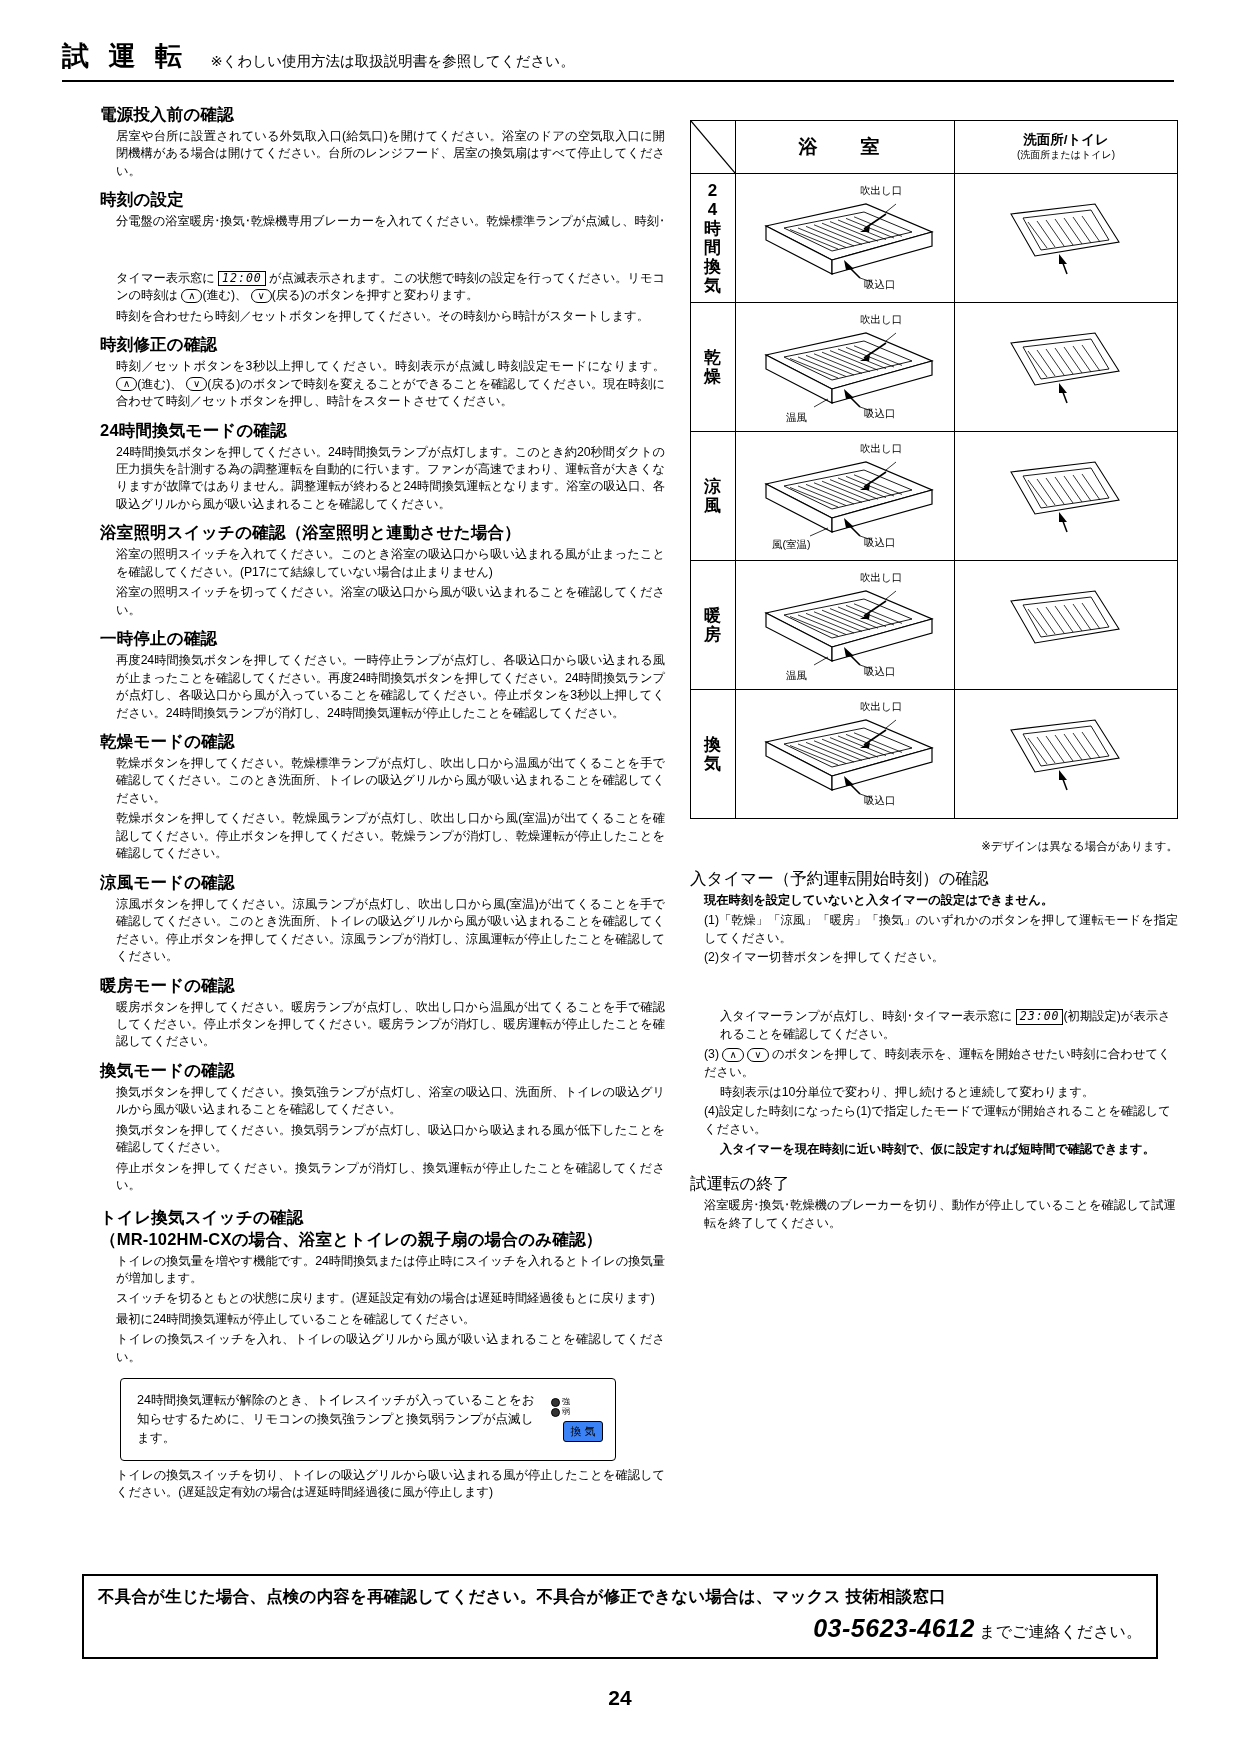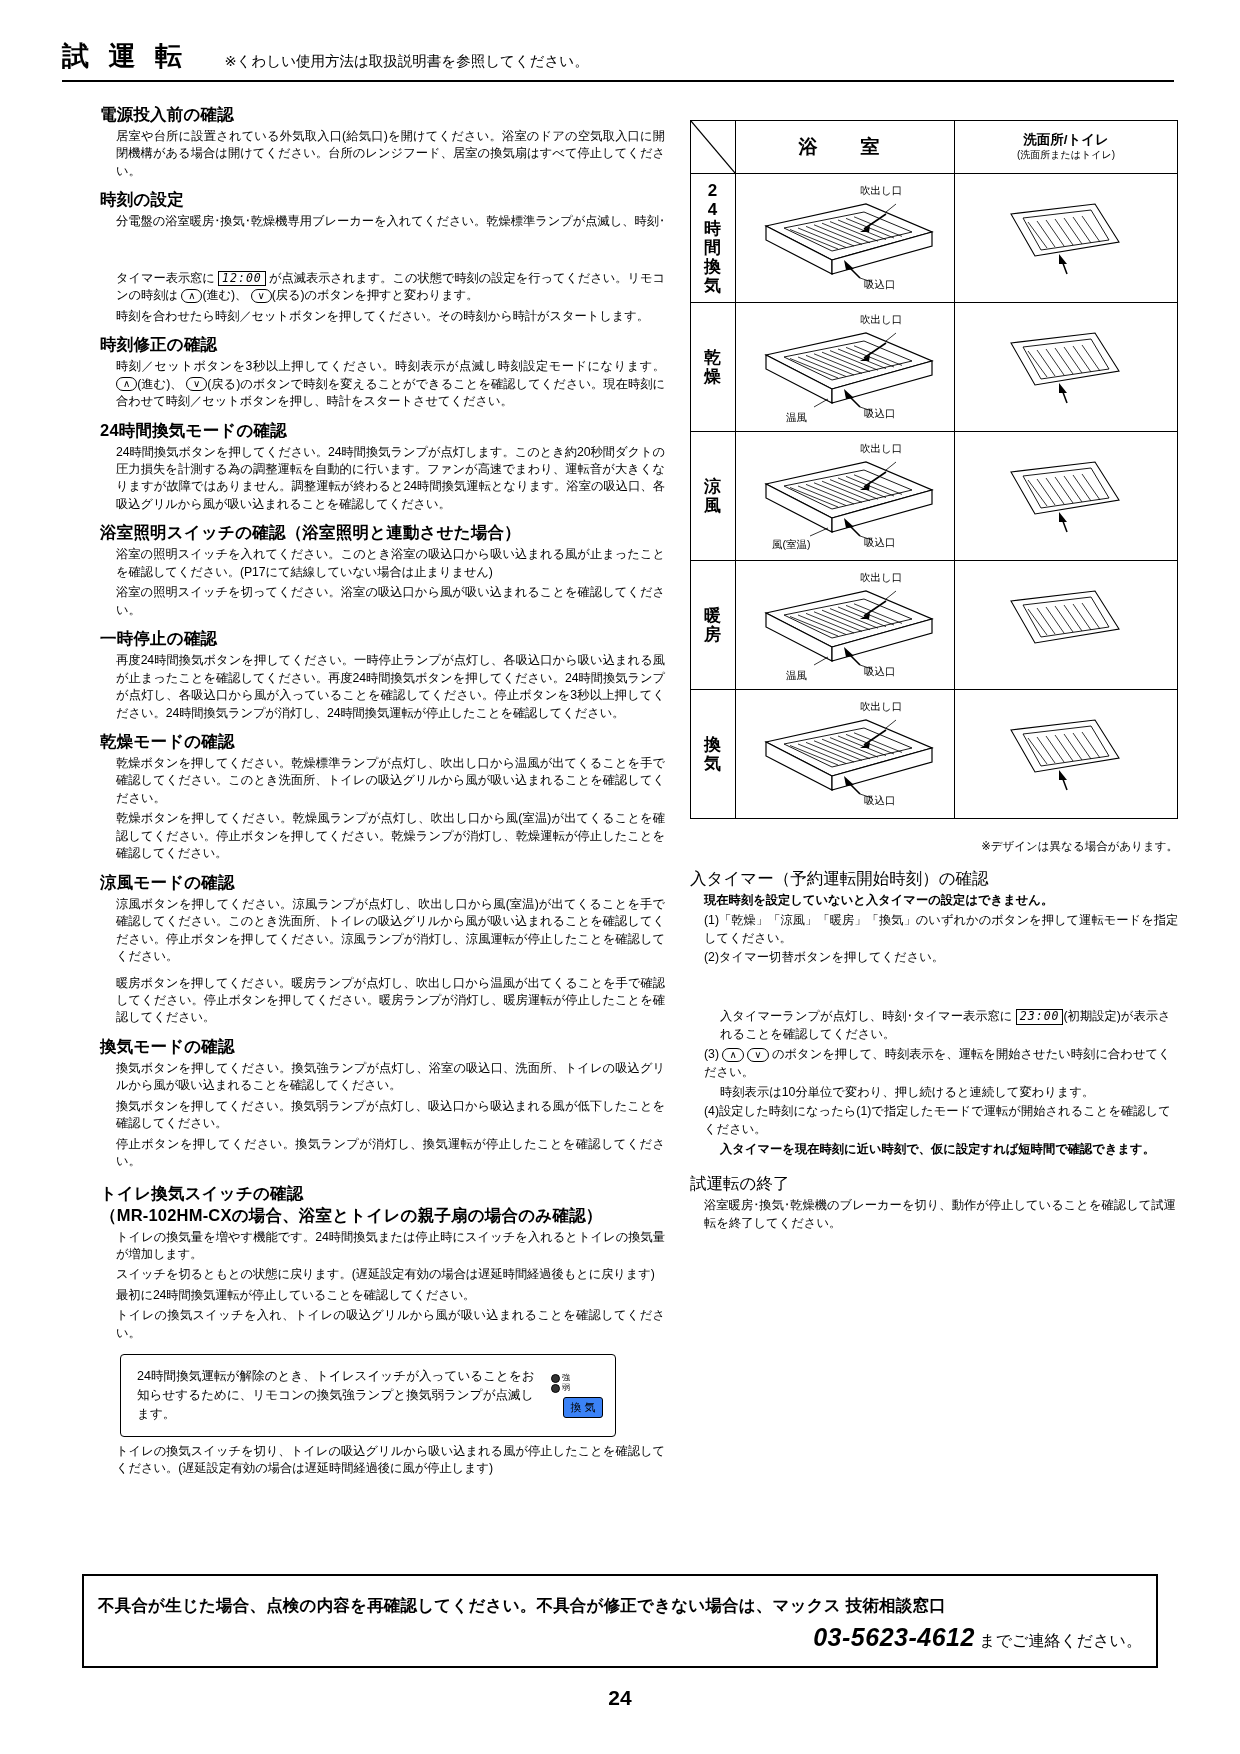--- a/index.html
+++ b/index.html
@@ -15,21 +15,21 @@
 
   
   .header{
     position:absolute;left:62px;top:38px;width:1112px;
     border-bottom:2.5px solid #000;padding-bottom:6px;
   }
   .header-title{
     font-size:27px;font-weight:bold;letter-spacing:6px;display:inline-block;vertical-align:bottom;
   }
   .header-note{
-    font-size:14.5px;display:inline-block;vertical-align:bottom;margin-left:32px;padding-bottom:3px;
+    font-size:14.5px;display:inline-block;vertical-align:bottom;margin-left:18px;padding-bottom:3px;
   }
 
   
   .left-col{
     position:absolute;left:100px;top:104px;width:565px;
   }
   .sec{margin-bottom:9px;}
   .sec h3{
     font-size:16.5px;font-weight:bold;margin:0 0 2px 0;letter-spacing:0.2px;
   }
@@ -92,21 +92,21 @@
   .caption-ref{font-size:11.5px;text-align:right;margin-top:20px;width:488px;}
 
   .rsec{margin-top:14px;}
   .rsec h3{font-size:16.5px;font-weight:normal;margin:0 0 2px 0;}
   .rsec p{font-size:12.3px;line-height:1.45;margin:0 0 2px 14px;}
   .rsec p.ind{margin-left:30px;}
 
   
   .bottombox{
     position:absolute;left:82px;top:1574px;width:1076px;box-sizing:border-box;
-    border:2.2px solid #000;padding:19px 14px 14px 14px;
+    border:2.2px solid #000;padding:10px 14px 14px 14px;
   }
   .bottombox .l1{font-size:16.5px;font-weight:bold;letter-spacing:0.2px;}
   .bottombox .l2{font-size:16px;text-align:right;margin-top:6px;}
   .bottombox .tel{font-size:25px;font-weight:bold;font-style:italic;letter-spacing:0.5px;}
 
   .pagenum{
     position:absolute;left:0;top:1686px;width:1240px;text-align:center;
     font-size:21px;font-weight:bold;
   }
 
@@ -161,20 +161,21 @@
       <p>乾燥ボタンを押してください。乾燥標準ランプが点灯し、吹出し口から温風が出てくることを手で確認してください。このとき洗面所、トイレの吸込グリルから風が吸い込まれることを確認してください。</p>
       <p class="last">乾燥ボタンを押してください。乾燥風ランプが点灯し、吹出し口から風(室温)が出てくることを確認してください。停止ボタンを押してください。乾燥ランプが消灯し、乾燥運転が停止したことを確認してください。</p>
     </div>
 
     <div class="sec">
       <h3>涼風モードの確認</h3>
       <p class="last">涼風ボタンを押してください。涼風ランプが点灯し、吹出し口から風(室温)が出てくることを手で確認してください。このとき洗面所、トイレの吸込グリルから風が吸い込まれることを確認してください。停止ボタンを押してください。涼風ランプが消灯し、涼風運転が停止したことを確認してください。</p>
     </div>
 
     <div class="sec">
+      <h3>暖房モードの確認</h3>
       <p class="last">暖房ボタンを押してください。暖房ランプが点灯し、吹出し口から温風が出てくることを手で確認してください。停止ボタンを押してください。暖房ランプが消灯し、暖房運転が停止したことを確認してください。</p>
     </div>
 
     <div class="sec">
       <h3>換気モードの確認</h3>
       <p>換気ボタンを押してください。換気強ランプが点灯し、浴室の吸込口、洗面所、トイレの吸込グリルから風が吸い込まれることを確認してください。</p>
       <p>換気ボタンを押してください。換気弱ランプが点灯し、吸込口から吸込まれる風が低下したことを確認してください。</p>
       <p class="last">停止ボタンを押してください。換気ランプが消灯し、換気運転が停止したことを確認してください。</p>
     </div>
 

